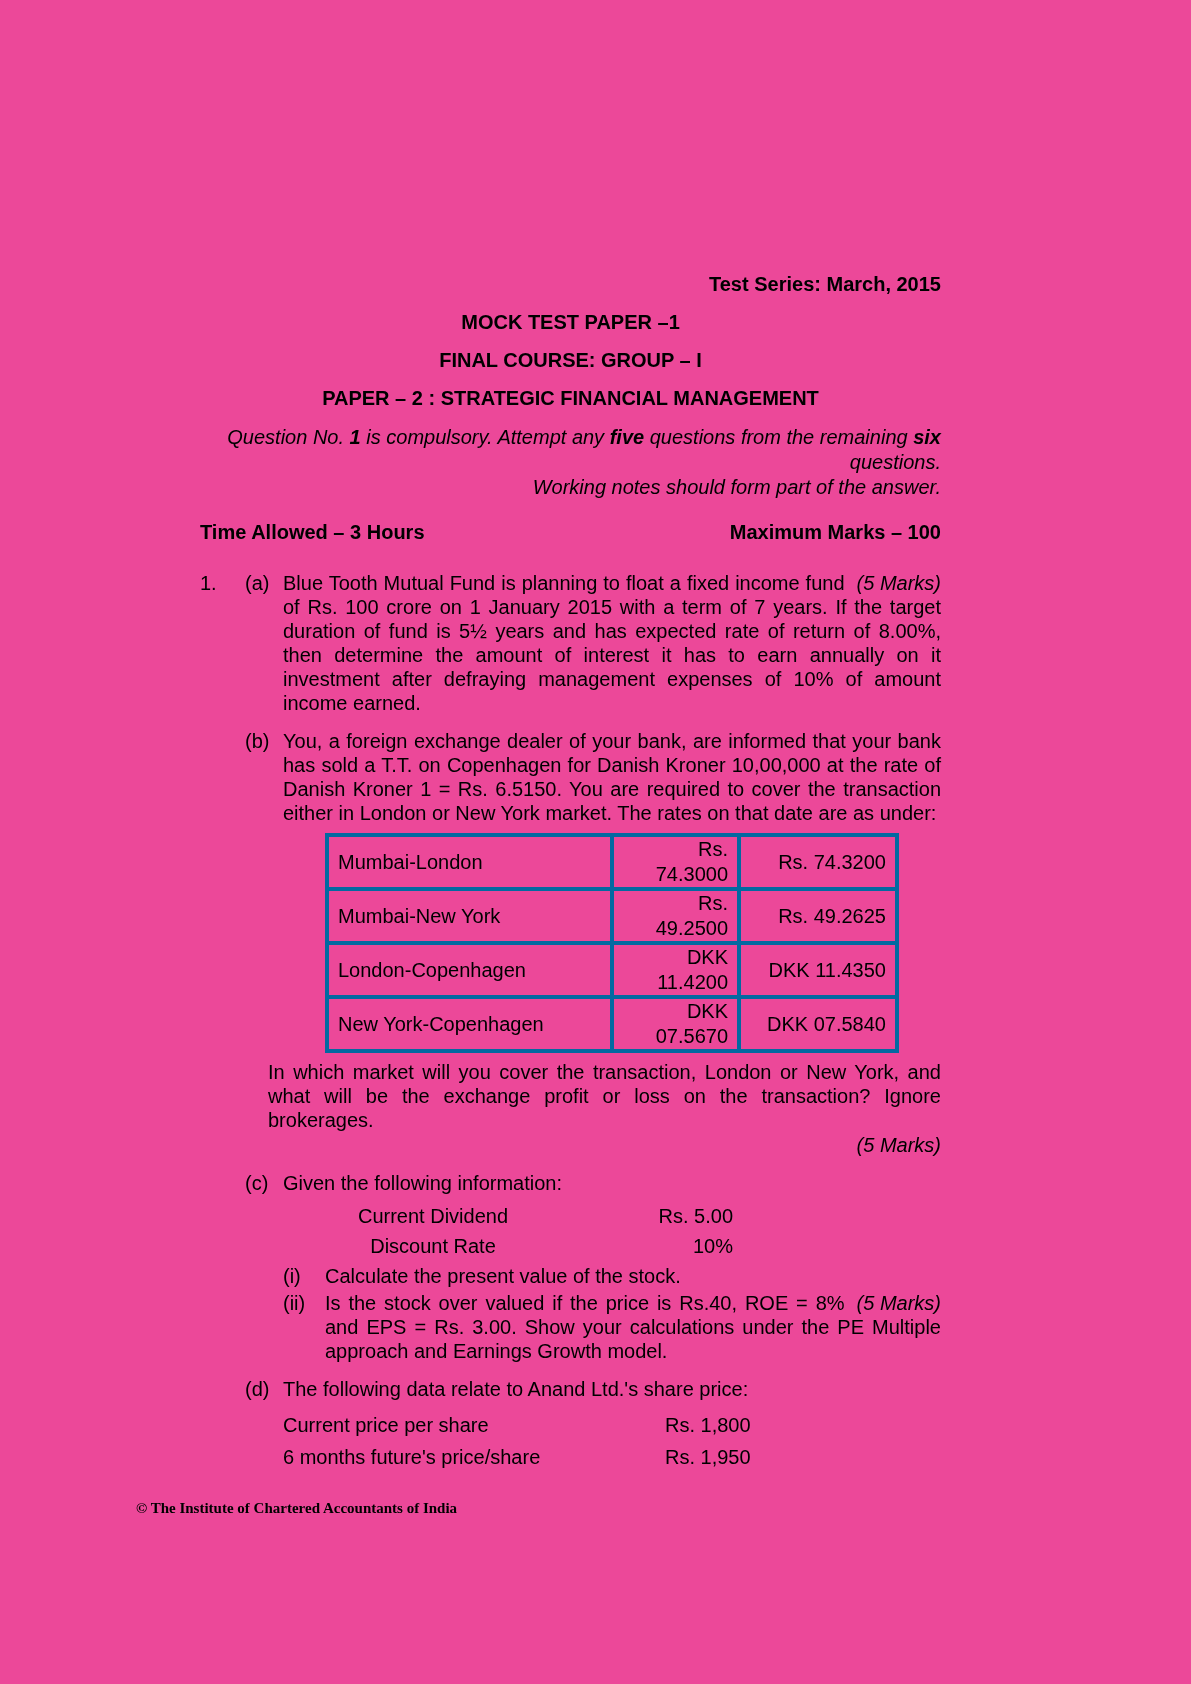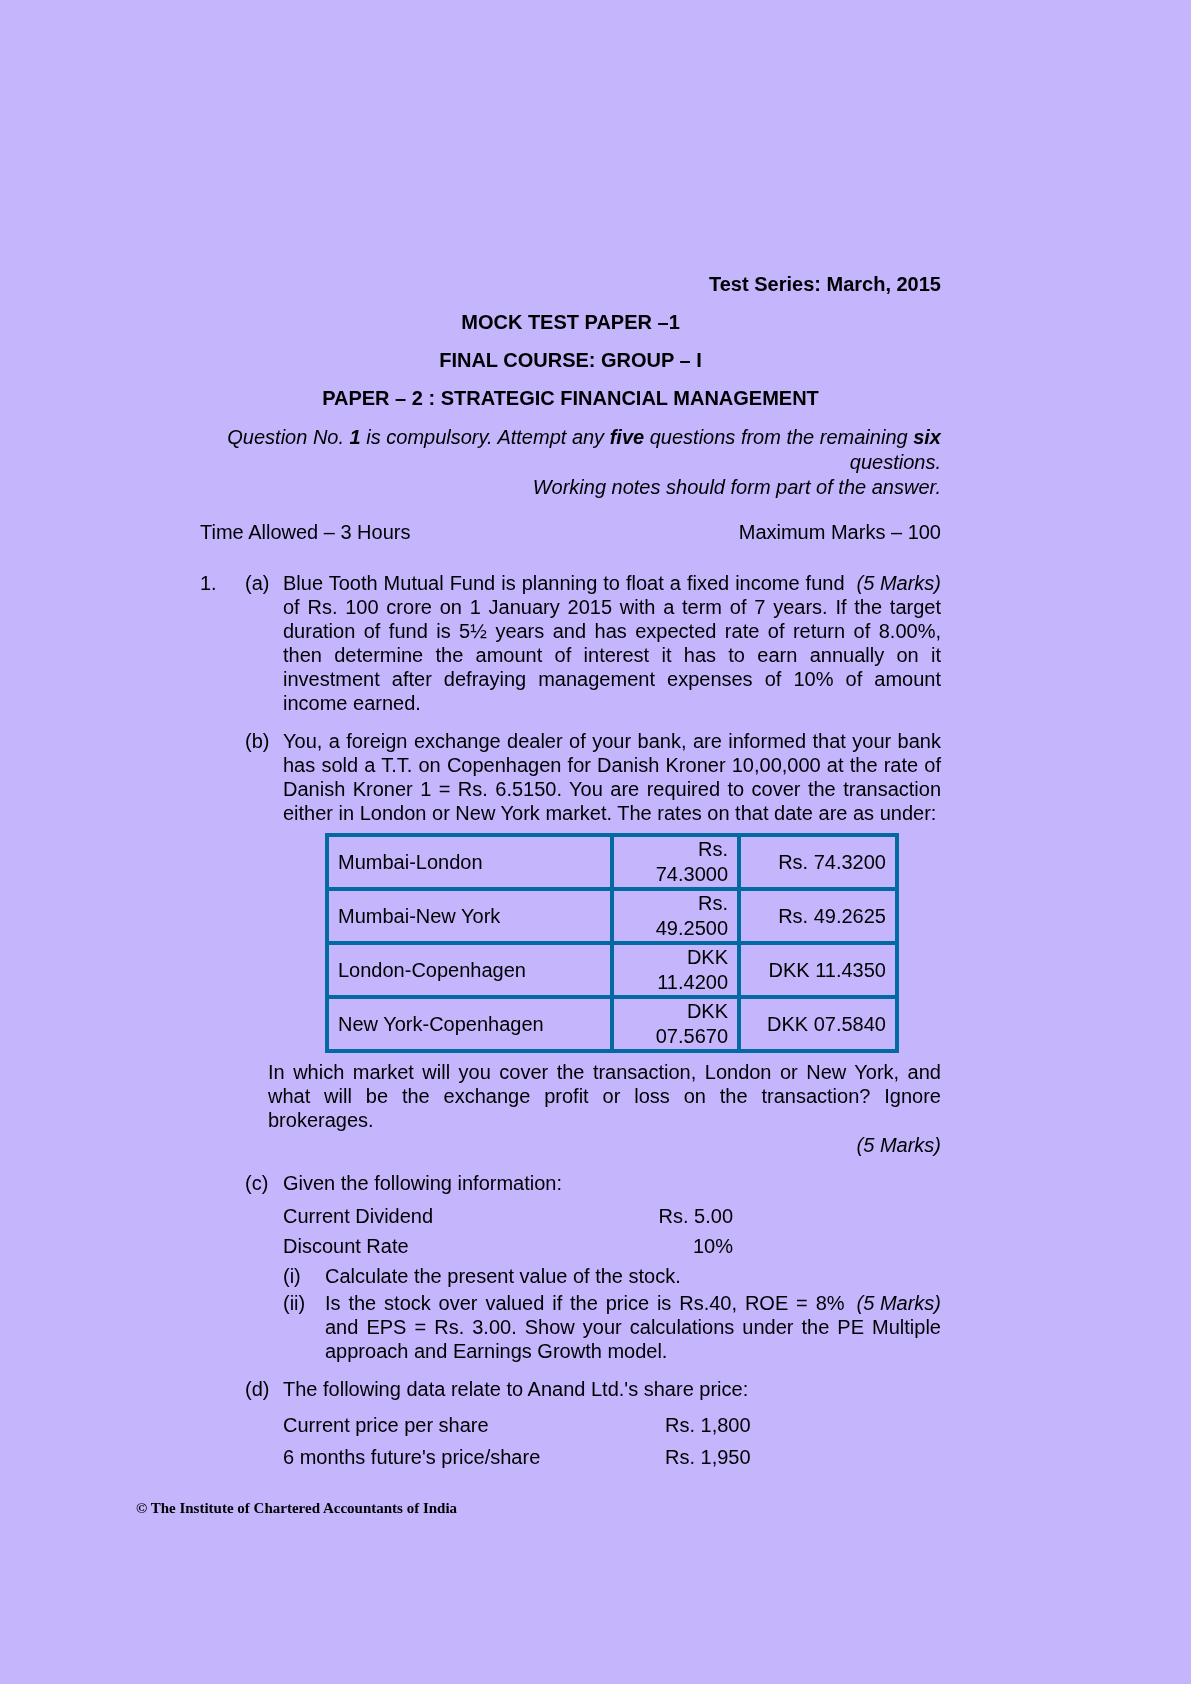--- a/index.html
+++ b/index.html
@@ -2,21 +2,21 @@
 <html><head>
 <meta charset="utf-8">
 <style>
   * { margin: 0; padding: 0; box-sizing: border-box; }
   html, body { background: #e8e8e8; }
   .page {
     position: relative;
     width: 1191px;
     height: 1684px;
     margin: 0 auto;
-    background: #c4b5fd;
+    background: #ec4899;
     color: #000000;
     font-family: "Liberation Sans", sans-serif;
     font-size: 20px;
     overflow: hidden;
   }
   .content {
     position: absolute;
     left: 200px;
     top: 0;
     width: 741px;
@@ -37,21 +37,21 @@
     margin-top: 15px;
     text-align: right;
     font-style: italic;
     line-height: 25px;
   }
   .instructions b { font-weight: bold; }
   .meta-row {
     margin-top: 20px;
     display: flex;
     justify-content: space-between;
-    font-weight: normal;
+    font-weight: bold;
     line-height: 24px;
   }
   .question { margin-top: 27px; }
   .q-row { display: flex; align-items: flex-start; }
   .q-row + .q-row { margin-top: 14px; }
   .q-num { width: 45px; flex: 0 0 45px; line-height: 24px; }
   .q-letter { width: 38px; flex: 0 0 38px; line-height: 24px; }
   .q-body { flex: 1 1 auto; min-width: 0; }
   .jtext { text-align: justify; line-height: 24px; }
   p.plain { line-height: 24px; }
@@ -75,21 +75,21 @@
     height: 27px;
     padding: 0 9px;
     line-height: 25px;
   }
   .fx-table td.c1 { width: 285px; text-align: left; }
   .fx-table td.c2 { width: 127px; text-align: right; padding-left: 28px; }
   .fx-table td.c3 { width: 158px; text-align: right; }
   .pullleft { margin-left: -15px; }
   .data-rows { margin-top: 6px; }
   .drow { display: flex; line-height: 30px; }
-  .drow-c .dlabel { flex: 0 0 300px; }
+  .drow-c .dlabel { flex: 0 0 300px; text-align: center; }
   .drow-c .dvalue { flex: 0 0 150px; text-align: right; }
   .drow-d { line-height: 32px; }
   .drow-d .dlabel { flex: 0 0 382px; }
   .drow-d .dvalue { text-align: left; }
   .sub-item { display: flex; margin-top: 3px; }
   .sub-item:first-of-type { margin-top: 2px; }
   .sub-label { width: 42px; flex: 0 0 42px; line-height: 24px; }
   .sub-text { flex: 1 1 auto; min-width: 0; line-height: 24px; }
   .footer {
     position: absolute;

